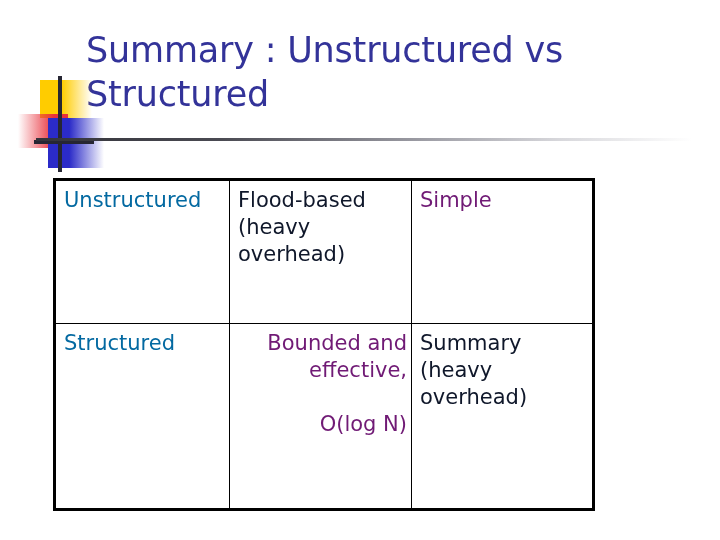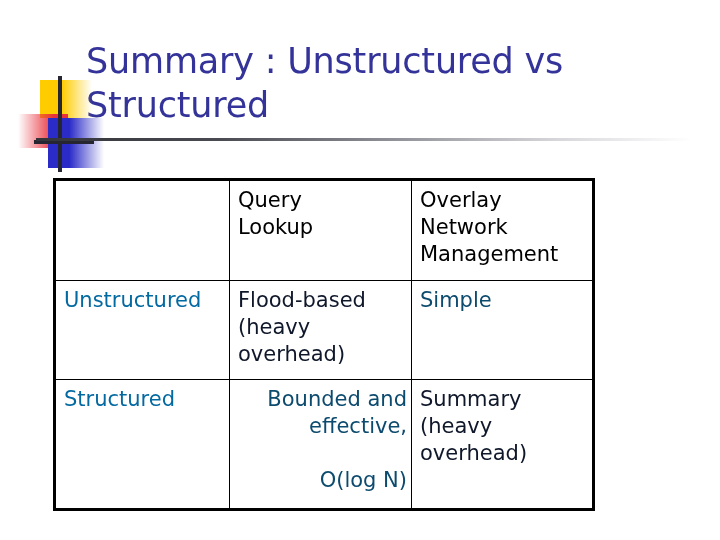--- a/index.html
+++ b/index.html
@@ -20,21 +20,20 @@
     position: absolute;
     left: 86px;
     top: 28px;
     width: 580px;
     color: #333399;
     font-size: 35px;
     line-height: 44px;
     font-weight: normal;
     letter-spacing: -0.2px;
     white-space: pre-line;
-    margin-top: 11px;
   }
 
   
   #deco {
     position: absolute;
     left: 18px;
     top: 76px;
     width: 86px;
     height: 96px;
   }
@@ -108,21 +107,21 @@
     line-height: 27px;
   }
   #compare-table col.c-label { width: 175px; }
   #compare-table col.c-query { width: 182px; }
   #compare-table col.c-overlay { width: 182px; }
 
   .cell-corner { }
   .cell-head { color: #000000; }
   .cell-rowlabel { color: #0369a1; }
   .txt-red  { color: #0f172a; }
-  .txt-blue { color: #0c4a6e; }
+  .txt-blue { color: #701a75; }
 
   .cell-text { white-space: pre-line; }
   
   .cell-gap { white-space: pre-line; text-align: right; }
 </style>
 </head>
 <body>
 
 <div id="slide-title">Summary : Unstructured vs
 Structured</div>
@@ -138,28 +137,20 @@
 <div id="title-rule"></div>
 
 <table id="compare-table">
   <colgroup>
     <col class="c-label">
     <col class="c-query">
     <col class="c-overlay">
   </colgroup>
   <tbody>
     <tr>
-      <td class="cell-corner cell-text"></td>
-      <td class="cell-head cell-text">Query
-Lookup</td>
-      <td class="cell-head cell-text">Overlay
-Network
-Management</td>
-    </tr>
-    <tr>
       <td class="cell-rowlabel cell-text">Unstructured</td>
       <td class="txt-red cell-text">Flood-based
 (heavy
 overhead)</td>
       <td class="txt-blue cell-text">Simple</td>
     </tr>
     <tr>
       <td class="cell-rowlabel cell-text">Structured</td>
       <td class="txt-blue cell-gap">Bounded and
 effective,

